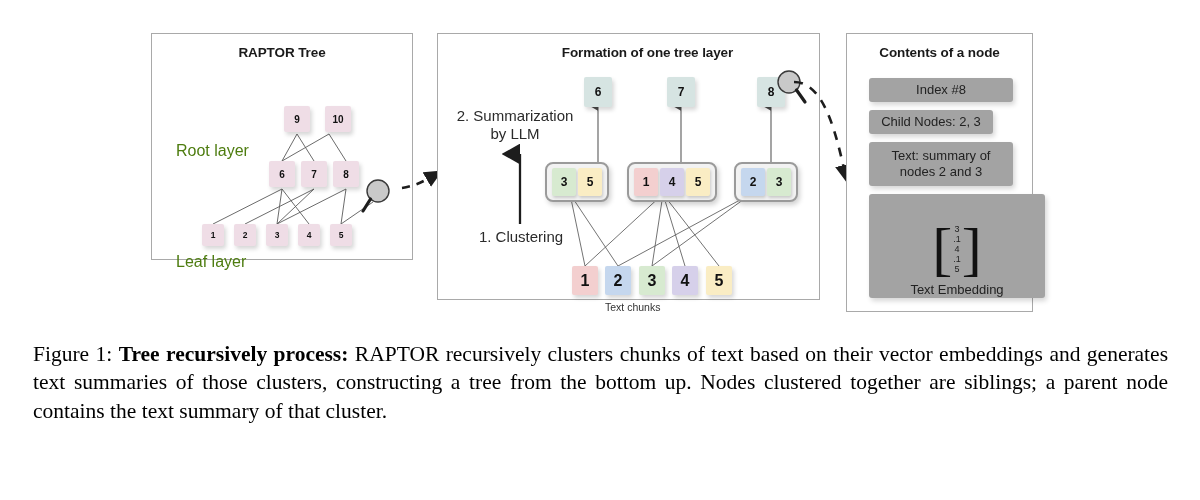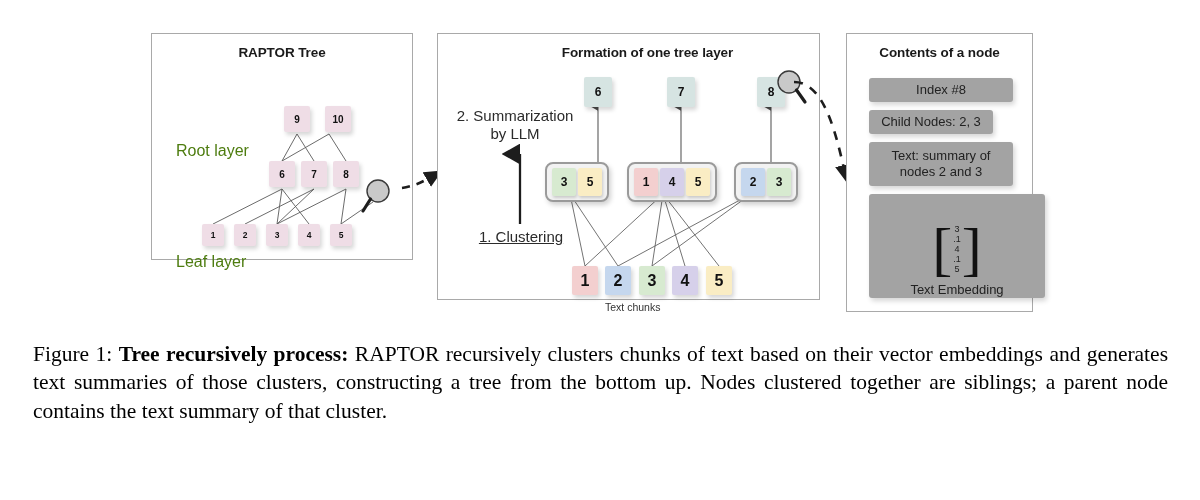--- a/index.html
+++ b/index.html
@@ -257,21 +257,21 @@
   </svg>
 
   <div class="panel" id="panel-layer">
     <div class="panel-title" style="top:11px;">Formation of one tree layer</div>
 
     <div class="step-label" style="left:2px; top:73px; width:150px;">
       <span>2. Summarization</span><br>
       <span>by LLM</span>
     </div>
 
-    <div class="step-label" style="left:18px; top:194px; width:130px;text-decoration:underline;">1. Clustering</div>
+    <div class="step-label" style="left:18px; top:194px; width:130px;">1. Clustering</div>
 
     <svg style="position:absolute; left:70px; top:110px; width:24px; height:82px; overflow:visible;">
       <defs>
         <marker id="ahup" markerWidth="9" markerHeight="9" refX="4.5" refY="8" orient="auto">
           <path d="M0,8 L4.5,0 L9,8 z" fill="#1d1d1d"></path>
         </marker>
       </defs>
       <line x1="12" y1="80" x2="12" y2="10" stroke="#1d1d1d" stroke-width="2.3" marker-end="url(#ahup)"></line>
     </svg>
 

